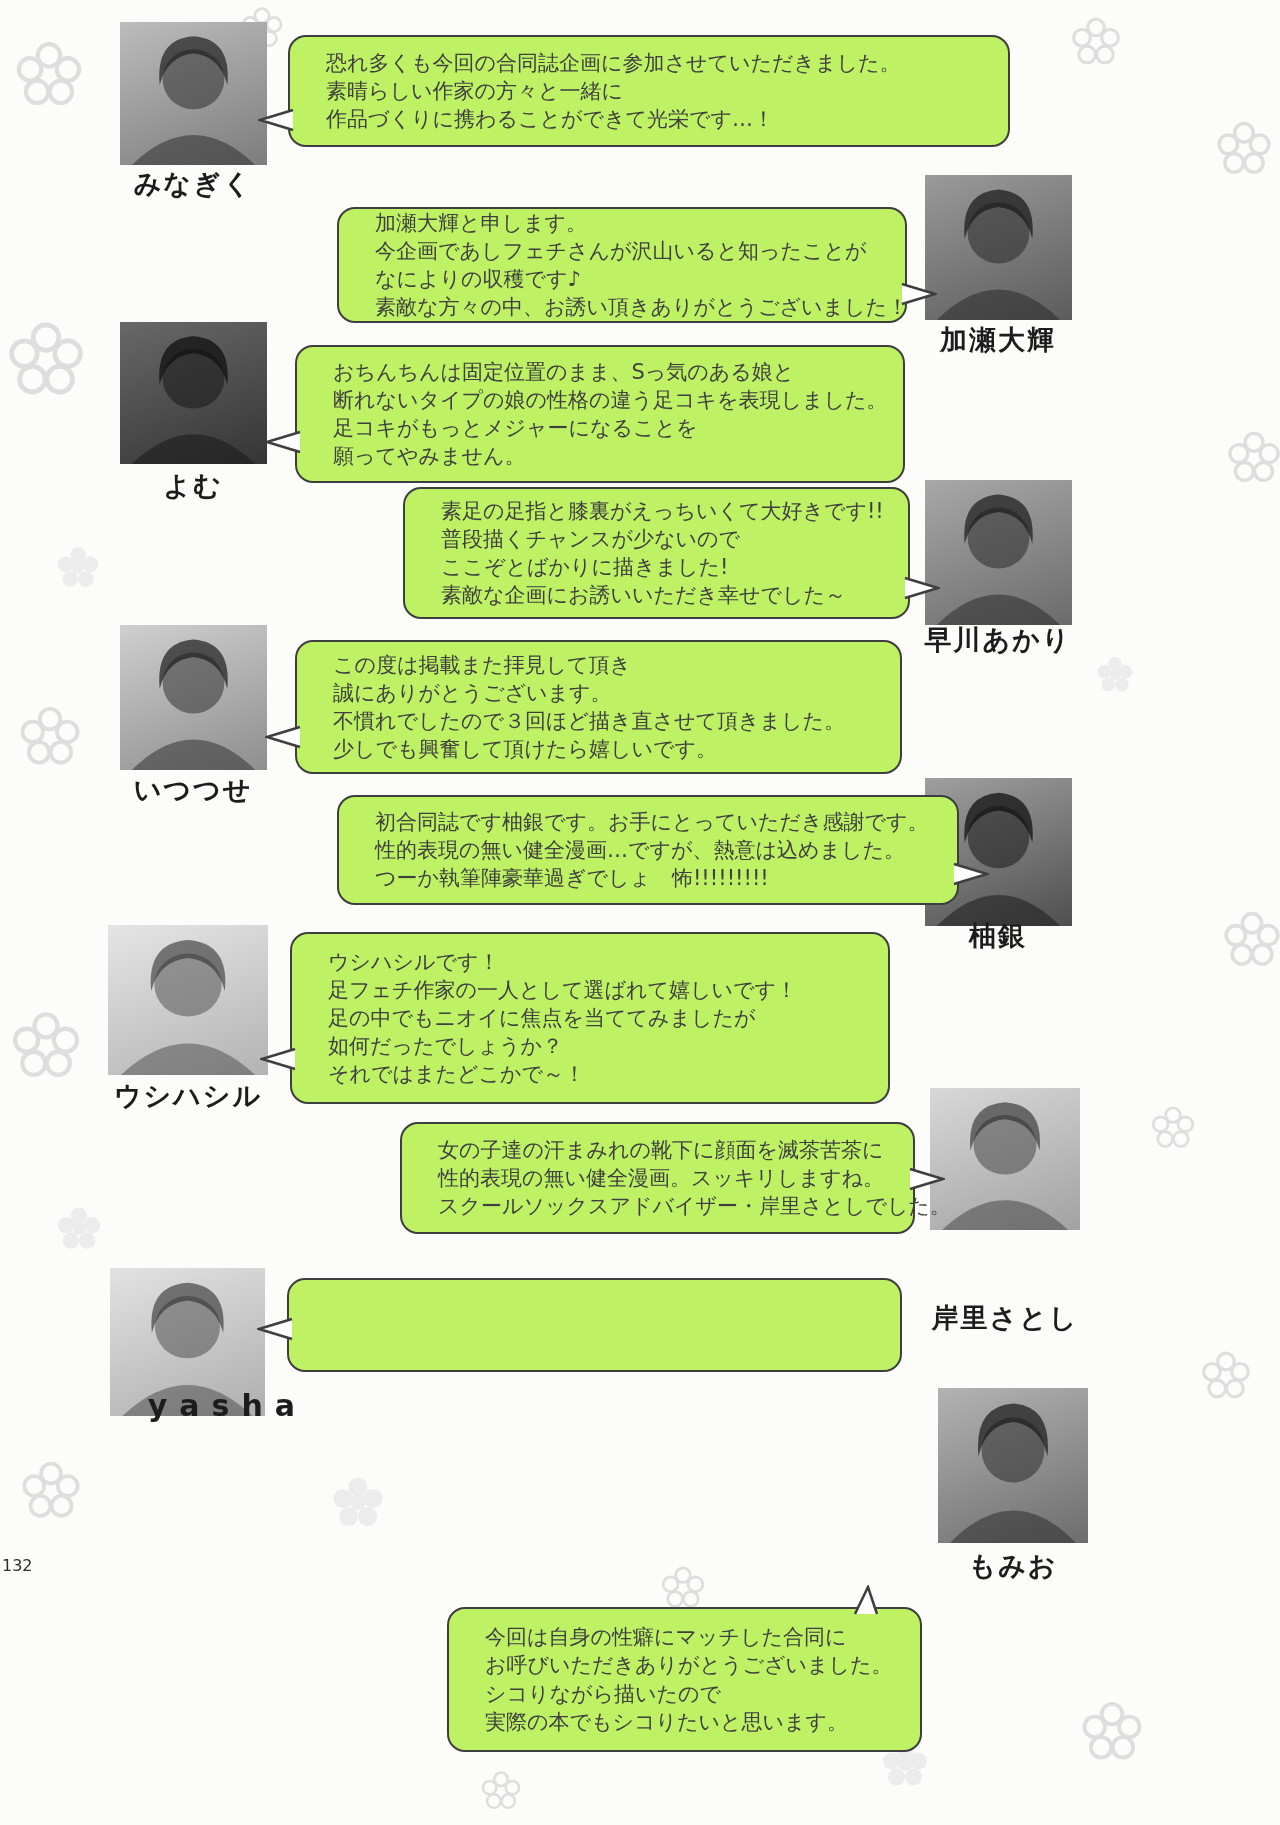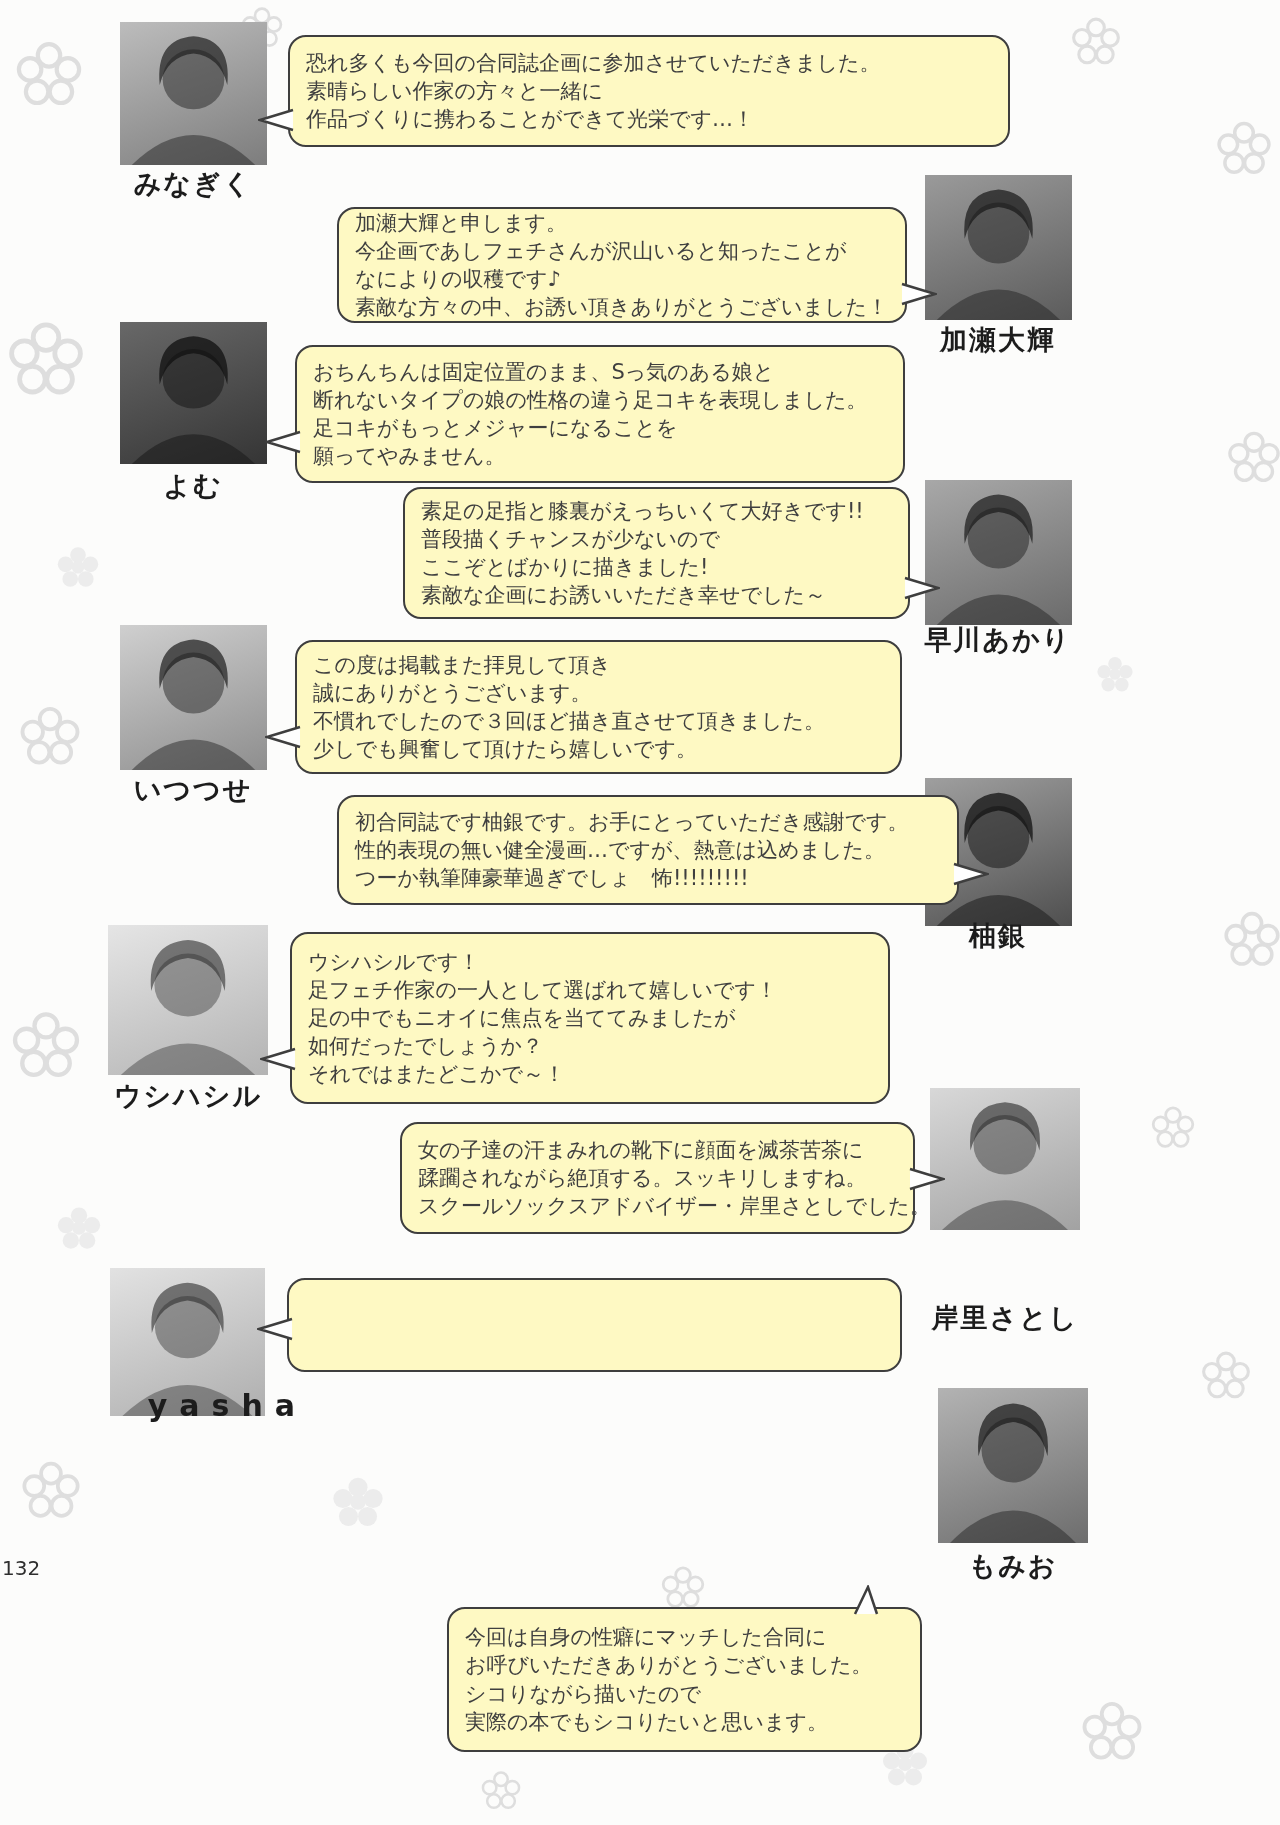--- a/index.html
+++ b/index.html
@@ -14,26 +14,26 @@
   .tone-4{background:linear-gradient(160deg,#a8a8a8,#6b6b6b);}
   .tone-5{background:linear-gradient(160deg,#cfcfcf,#8e8e8e);}
   .tone-6{background:linear-gradient(160deg,#9f9f9f,#4f4f4f);}
   .tone-7{background:linear-gradient(160deg,#e5e5e5,#b3b3b3);}
   .tone-8{background:linear-gradient(160deg,#d8d8d8,#a2a2a2);}
   .tone-9{background:linear-gradient(160deg,#e2e2e2,#aeaeae);}
   .tone-10{background:linear-gradient(160deg,#b3b3b3,#6d6d6d);}
   .name{position:absolute;z-index:1;text-align:center;font-weight:bold;font-size:27px;
         color:#1c1c1c;letter-spacing:2px;}
   .name.latin{font-size:30px;letter-spacing:12px;text-align:right;}
-  .bubble{position:absolute;z-index:1;background:#fef9c3;border:2.5px solid #3e3e3e;
-          border-radius:18px;display:flex;align-items:center;padding:0 16px;box-sizing:border-box;}
+  .bubble{position:absolute;z-index:1;background:#bef264;border:2.5px solid #3e3e3e;
+          border-radius:18px;display:flex;align-items:center;padding:0 36px;box-sizing:border-box;}
   .lines{width:100%;}
   .line{font-size:21px;line-height:1.34;color:#3f3f3f;white-space:nowrap;}
   .tail{position:absolute;}
-  .pagenum{position:absolute;left:2px;top:1556px;z-index:1;font-size:20px;color:#2e2e2e;}
+  .pagenum{position:absolute;left:2px;top:1556px;z-index:1;font-size:16px;color:#2e2e2e;}
 </style>
 </head>
 <body>
 
 <div class="page">
 
   <svg width="0" height="0" style="position:absolute">
     <defs>
       <g id="flower-outline" fill="none" stroke="#dedede" stroke-width="6">
         <circle cx="50" cy="22" r="16"></circle>
@@ -260,21 +260,21 @@
       <path d="M27 44 Q24 12 50 10 Q76 12 73 44 Q68 24 50 22 Q32 24 27 44 Z" fill="#262626" opacity="0.6"></path>
     </svg>
   </div>
   <div class="name" style="left:885px;top:1300px;width:240px">岸里さとし</div>
   <div class="bubble" style="left:400px;top:1122px;width:515px;height:112px">
     <svg class="tail" style="right:-32px;top:42px;width:36px;height:26px" viewBox="0 0 36 26">
       <path d="M1 3 L34 13 L1 23" fill="#fefefe" stroke="#3e3e3e" stroke-width="2.5"></path>
     </svg>
     <div class="lines">
       <div class="line">女の子達の汗まみれの靴下に顔面を滅茶苦茶に</div>
-      <div class="line">蹂躙されながら絶頂する。スッキリしますね。</div>
+      <div class="line">性的表現の無い健全漫画。スッキリしますね。</div>
       <div class="line">スクールソックスアドバイザー・岸里さとしでした。</div>
     </div>
   </div>
 
   <div class="avatar tone-9" style="left:110px;top:1268px;width:155px;height:148px">
     <svg viewBox="0 0 100 100" preserveAspectRatio="none">
       <path d="M8 100 Q50 58 92 100 Z" fill="#454545" opacity="0.5"></path>
       <circle cx="50" cy="40" r="21" fill="#454545" opacity="0.5"></circle>
       <path d="M27 44 Q24 12 50 10 Q76 12 73 44 Q68 24 50 22 Q32 24 27 44 Z" fill="#2b2b2b" opacity="0.6"></path>
     </svg>

